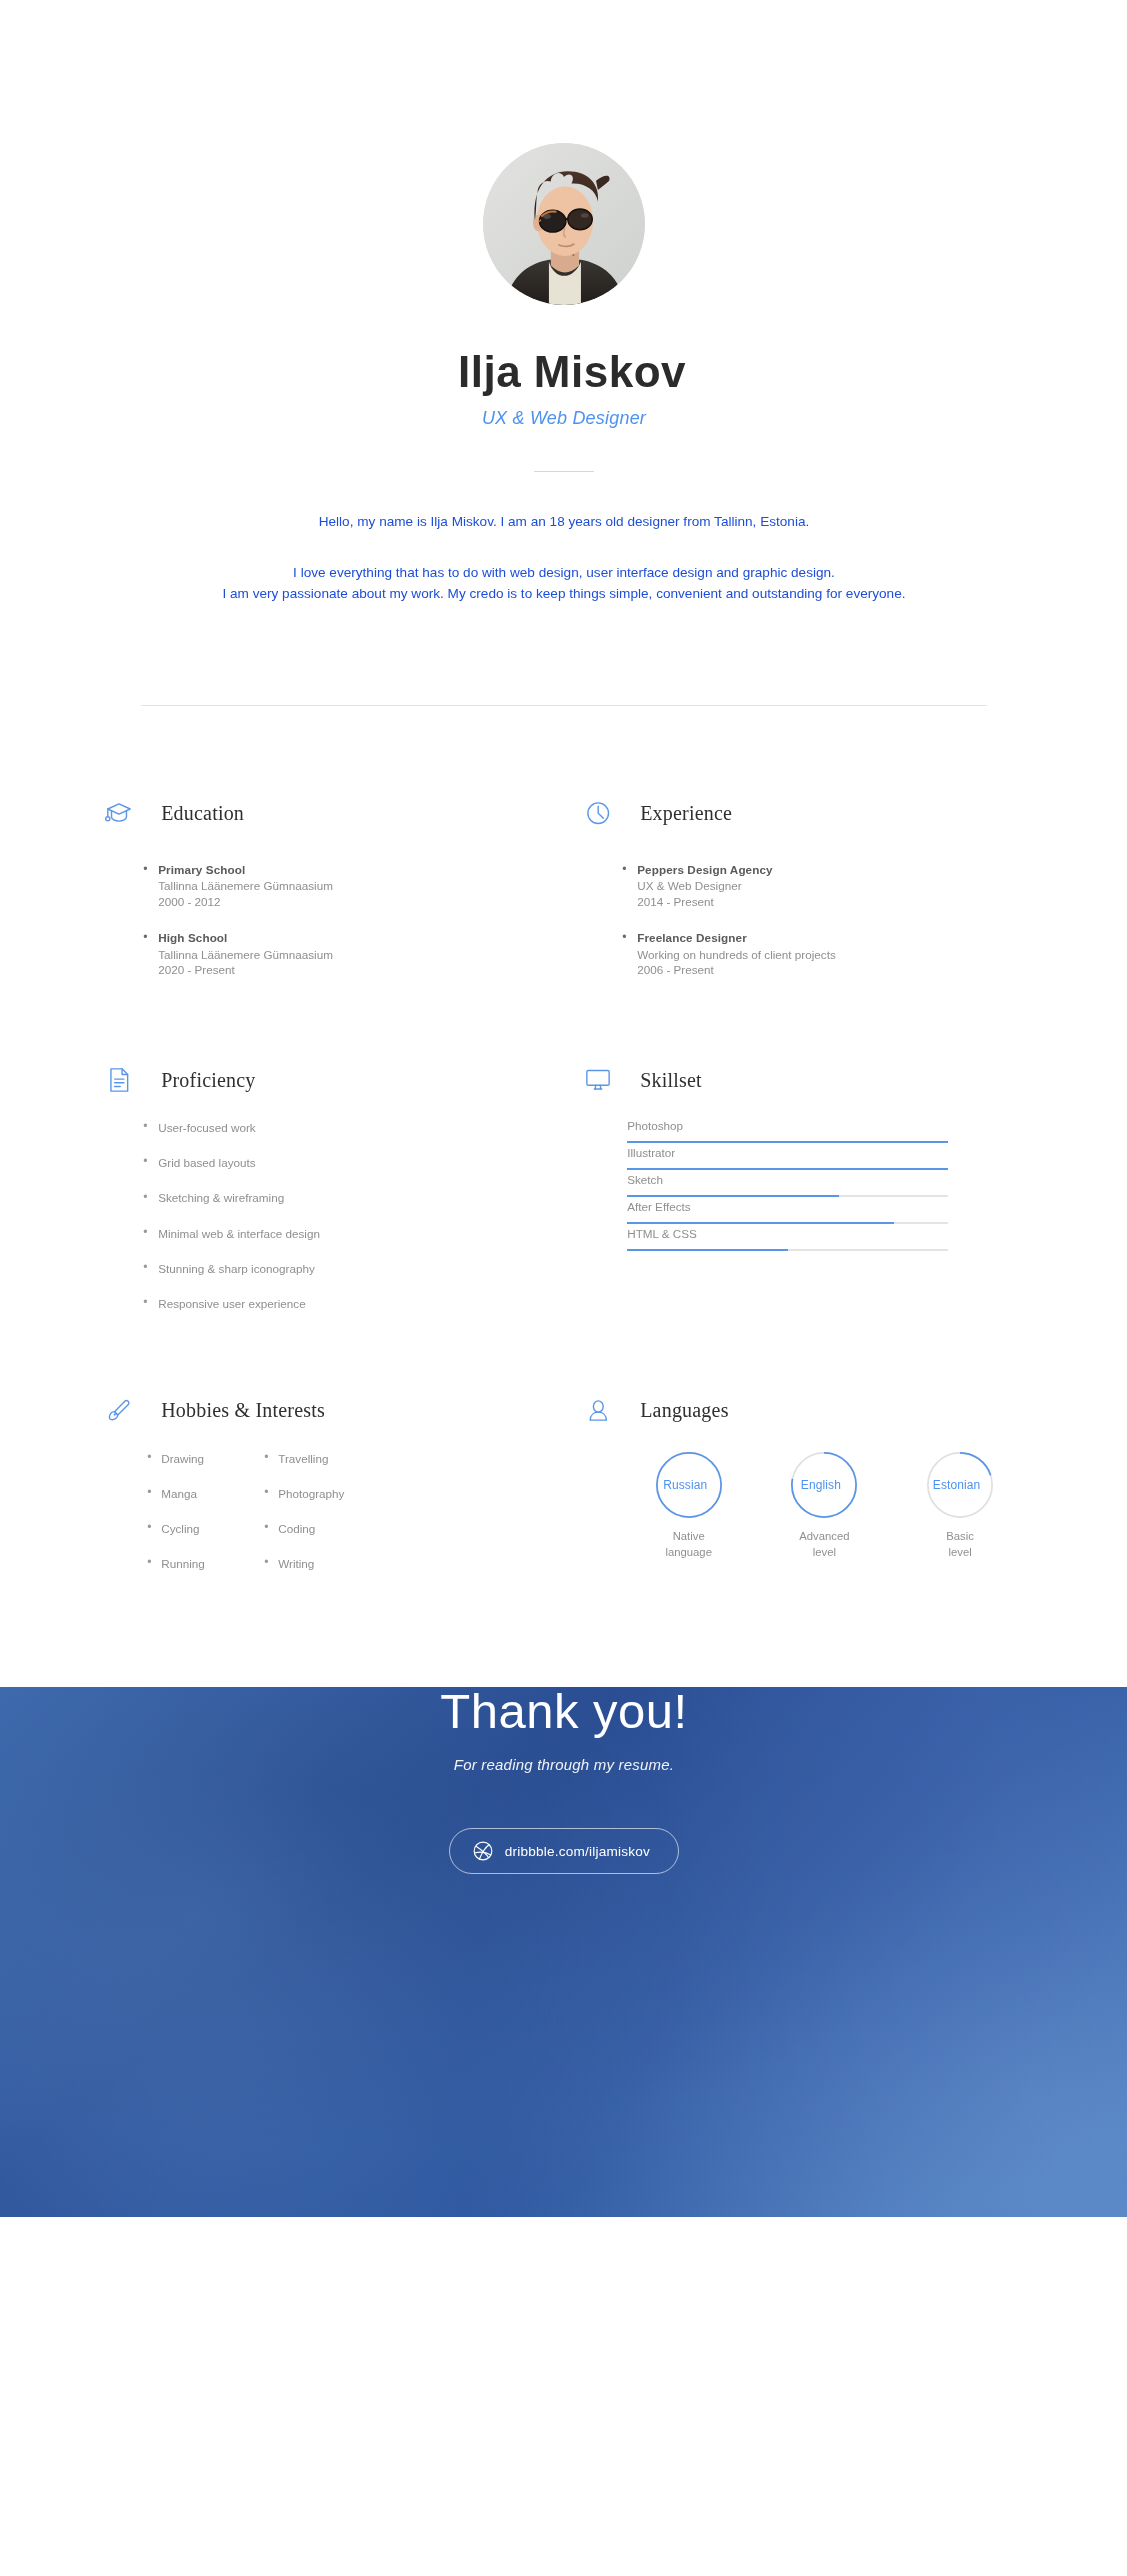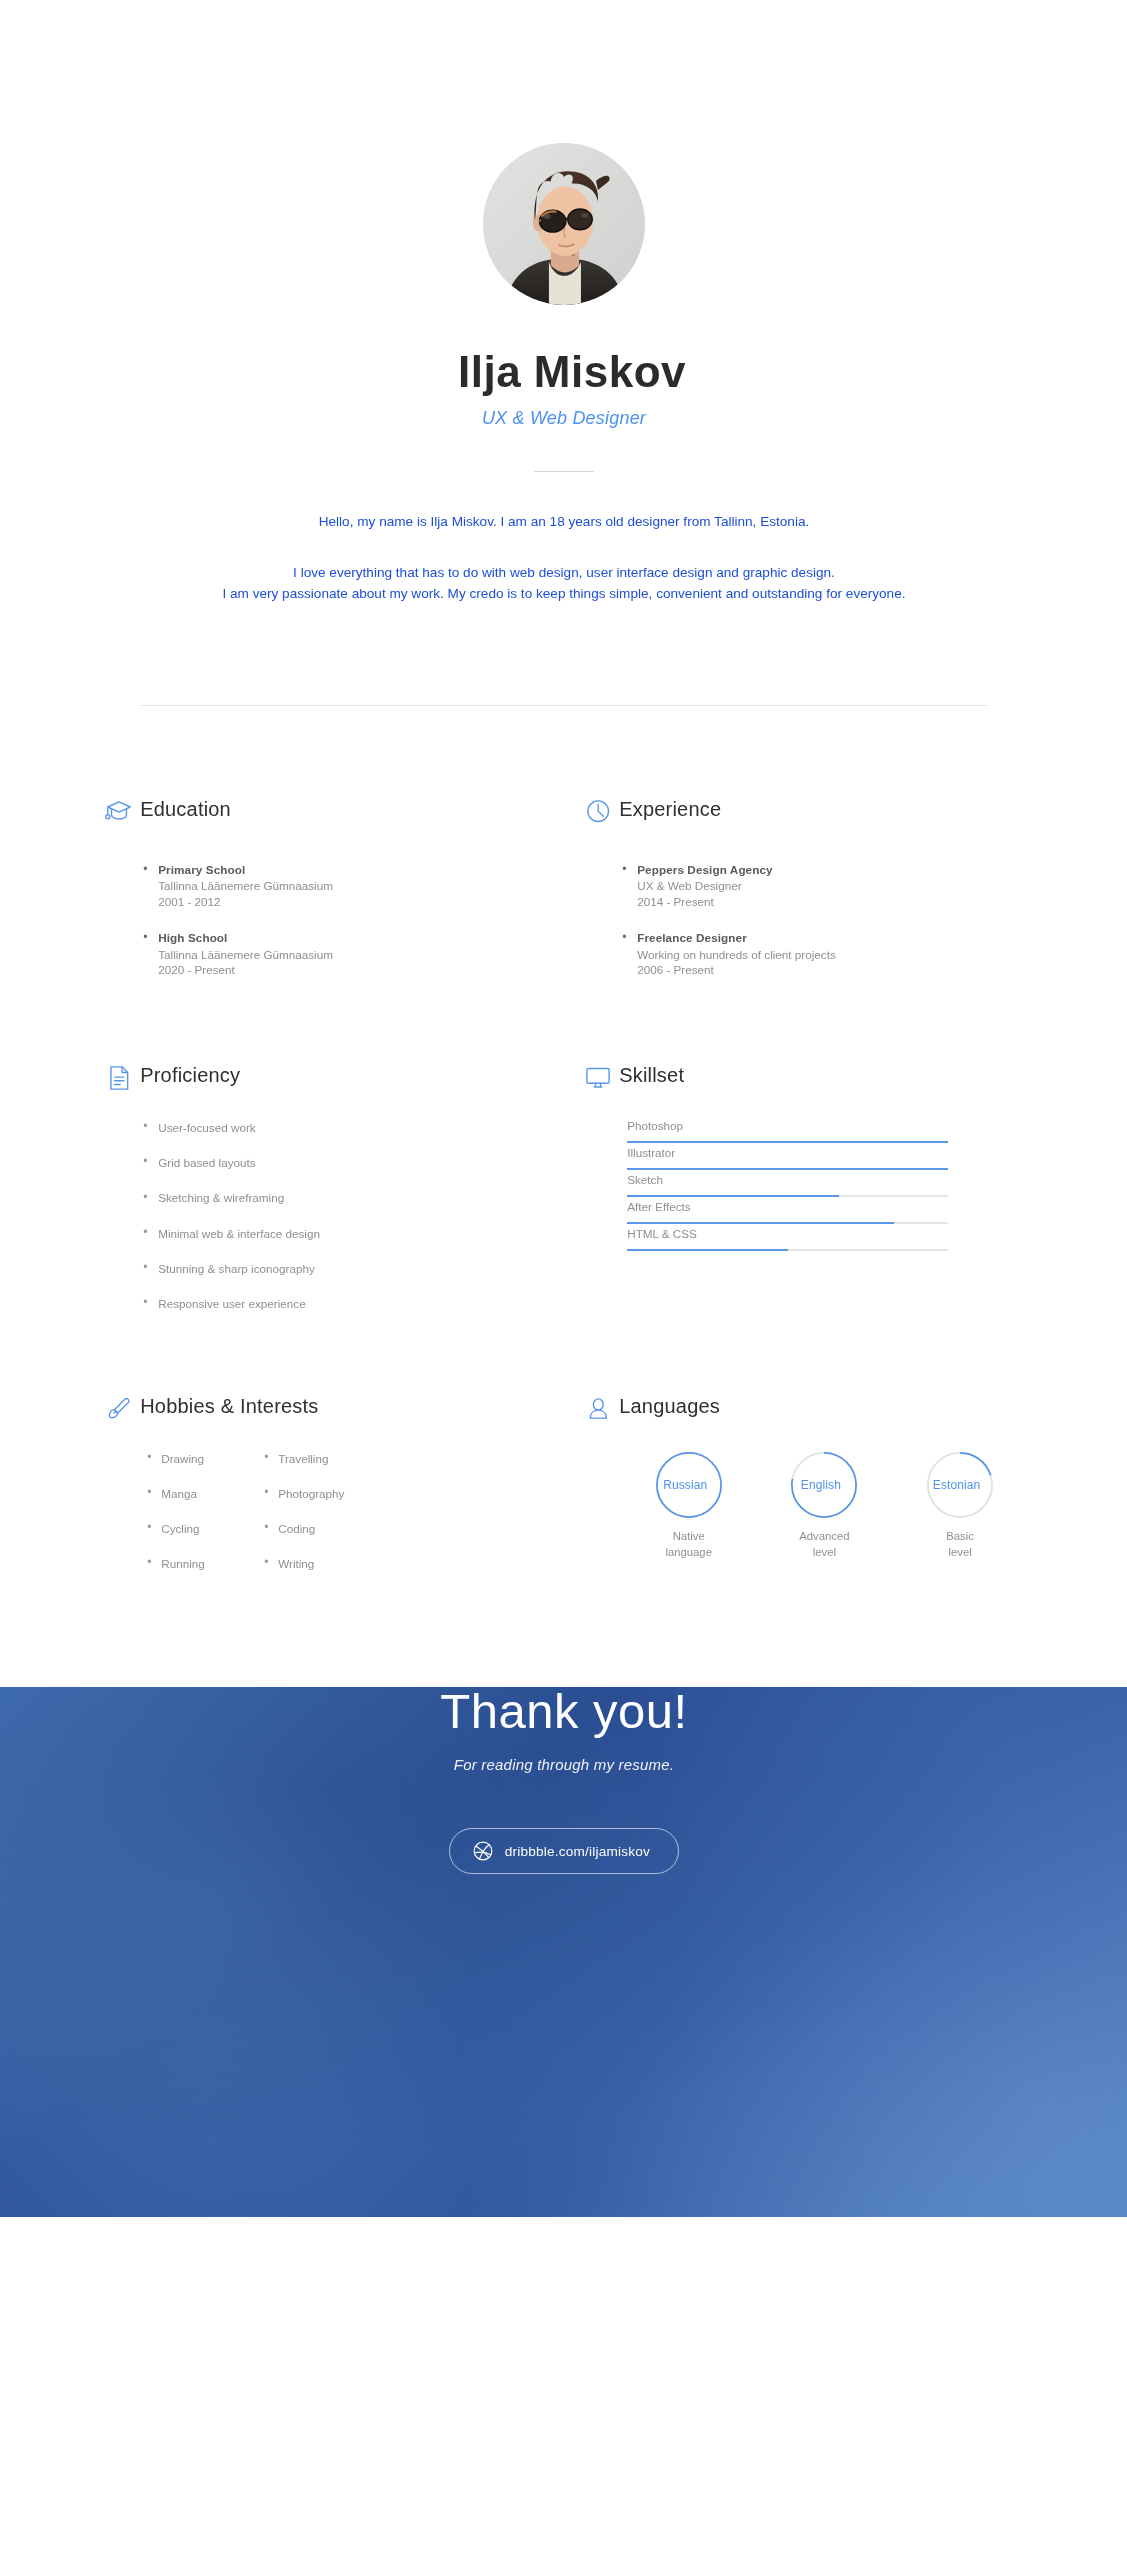--- a/index.html
+++ b/index.html
@@ -94,23 +94,24 @@
   .row.r2 { margin-top: 86px; }
   .row.r3 { margin-top: 85px; }
 
   .col {
     width: 479px;
     flex: 0 0 479px;
   }
 
   .section-head {
     display: flex;
-    align-items: flex-start;
-    gap: 7px;
+    align-items: center;
+    gap: 28px;
     height: 32px;
+    font-family: Liberation Serif, serif;
   }
   .section-icon {
     width: 28px;
     height: 28px;
     flex: 0 0 28px;
     display: flex;
     align-items: center;
     justify-content: center;
   }
   .section-icon svg { display: block; }
@@ -393,21 +394,21 @@
               <path d="M3 8.5 L3 16"></path>
               <circle cx="3" cy="19" r="2.2"></circle>
             </svg>
           </span>
           <span class="section-title">Education</span>
         </div>
         <div class="entries">
           <div class="entry">
             <div class="entry-title">Primary School</div>
             <div class="entry-sub">Tallinna Läänemere Gümnaasium</div>
-            <div class="entry-date">2001 - 2012</div>
+            <div class="entry-date">2000 - 2012</div>
           </div>
           <div class="entry">
             <div class="entry-title">High School</div>
             <div class="entry-sub">Tallinna Läänemere Gümnaasium</div>
             <div class="entry-date">2020 - Present</div>
           </div>
         </div>
       </div>
 
       <div class="col">

